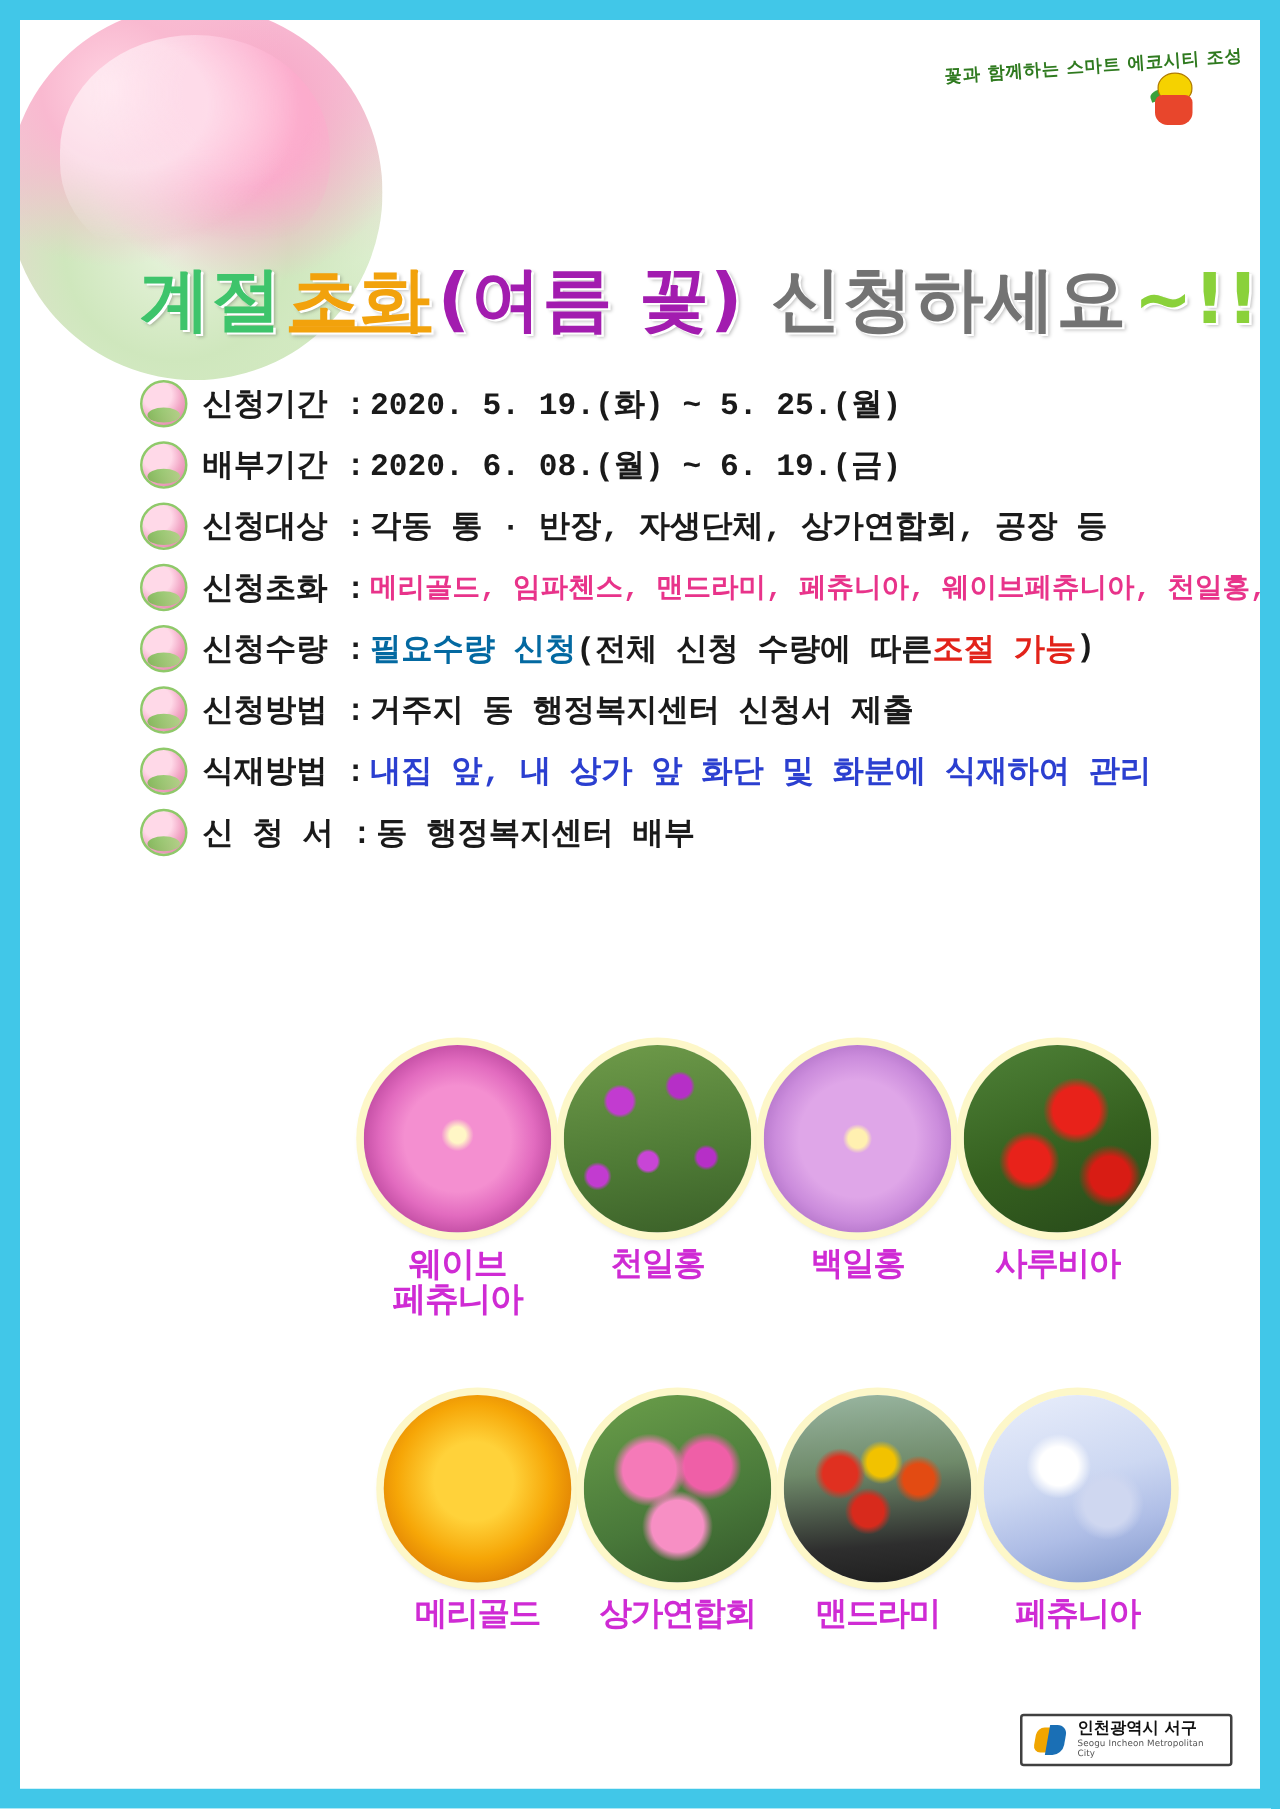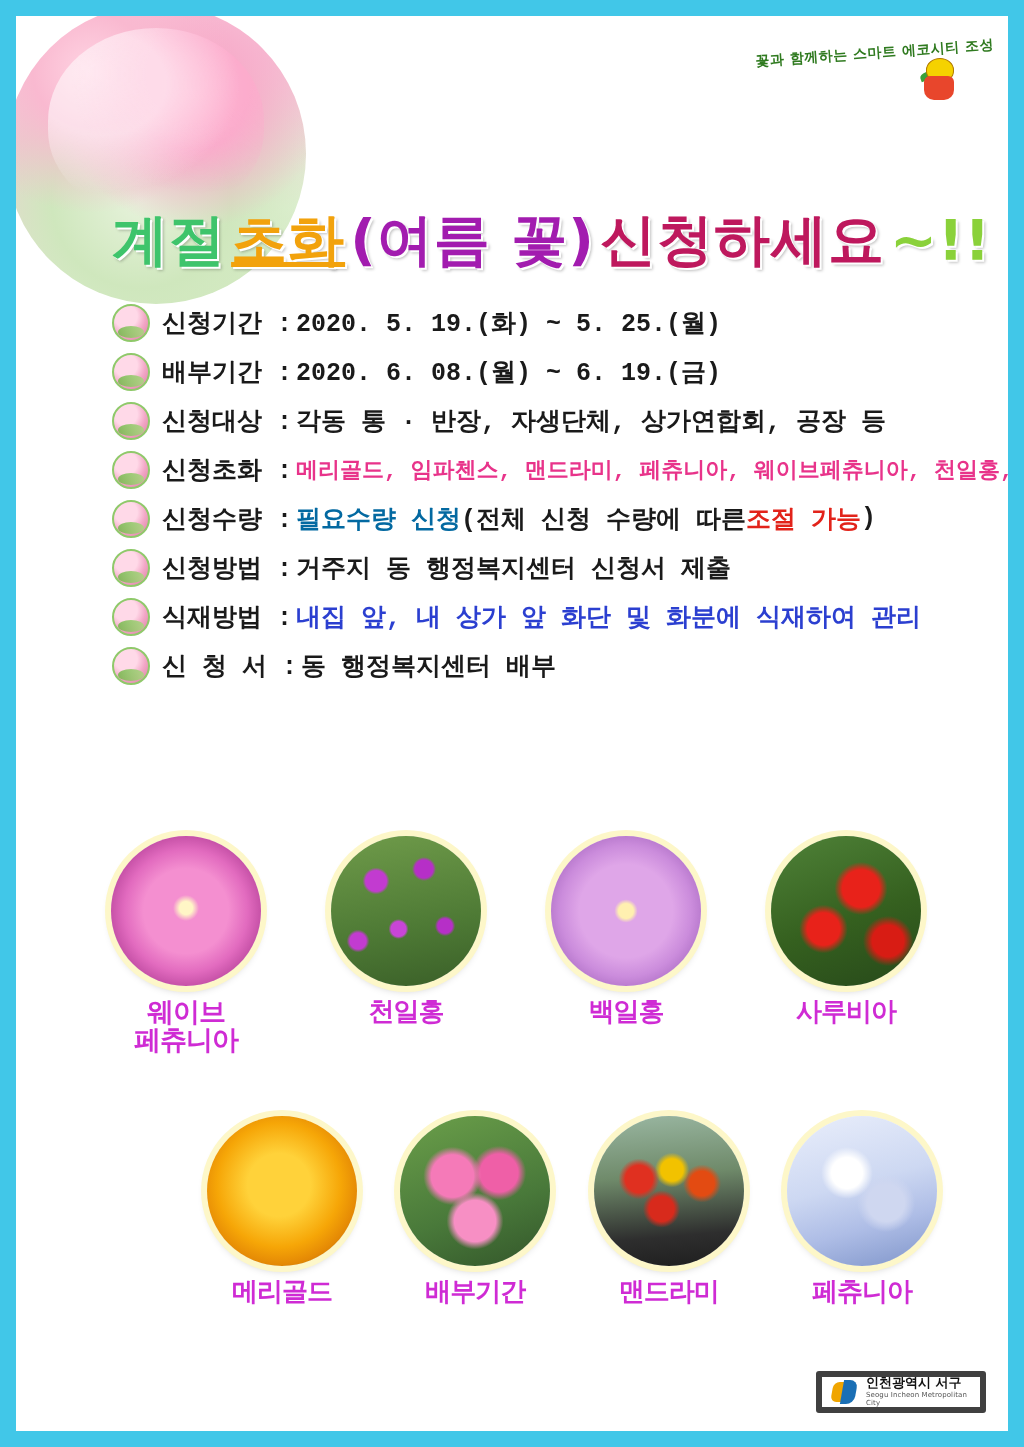--- a/index.html
+++ b/index.html
@@ -136,21 +136,21 @@
   }
   .headline span {
     font-size: 56px;
     font-weight: bold;
     line-height: 92px;
     letter-spacing: 1px;
   }
   .h-a { color: #3ec46b; text-shadow: 2px 2px 0 #ffffff, 3px 3px 3px rgba(0,0,0,.25); }
   .h-b { color: #f2a20c; text-shadow: 2px 2px 0 #ffffff, 3px 3px 3px rgba(0,0,0,.25); text-decoration: underline; }
   .h-c { color: #a21caf; text-shadow: 2px 2px 0 #ffffff, 3px 3px 3px rgba(0,0,0,.25); }
-  .h-d { color: #be185d; text-shadow: 2px 2px 0 #ffffff, 3px 3px 3px rgba(0,0,0,.25); }
+  .h-d { color: #737373; text-shadow: 2px 2px 0 #ffffff, 3px 3px 3px rgba(0,0,0,.25); margin-left: 17px; }
   .h-e { color: #8ad13a; text-shadow: 2px 2px 0 #ffffff, 3px 3px 3px rgba(0,0,0,.25); }
 
   
   .info-list {
     position: absolute;
     left: 96px;
     top: 282px;
     width: 880px;
   }
   .info-row {
@@ -194,22 +194,21 @@
   }
   .v-pink   { color: #e8338a; font-size: 22px; }
   .v-green  { color: #0369a1; }
   .v-red    { color: #e2231a; }
   .v-blue   { color: #2b3fd0; text-align: center; }
 
   
   .grid {
     position: absolute;
     display: flex;
-    justify-content: space-between;
-    gap: 28px;
+    justify-content: flex-end;
   }
   .grid-top { left: 90px; top: 820px; width: 820px; }
   .grid-bot { left: 186px; top: 1100px; width: 740px; }
   .cell { width: 160px; text-align: center; }
   .cell-bot { width: 160px; text-align: center; }
   .photo {
     width: 150px;
     height: 150px;
     margin: 0 auto;
     border-radius: 50%;
@@ -282,21 +281,21 @@
   }
 
   
   .footer-logo {
     position: absolute;
     right: 22px;
     bottom: 18px;
     width: 170px;
     height: 42px;
     background: #ffffff;
-    border: 6px solid #404040;
+    border: 2px solid #404040;
     border-radius: 3px;
     display: flex;
     align-items: center;
     padding: 0 8px;
     box-sizing: border-box;
   }
   .logo-mark {
     width: 28px;
     height: 28px;
     flex: 0 0 28px;
@@ -431,21 +430,21 @@
       </div>
     </div>
 
     <div class="grid grid-bot">
       <div class="cell-bot">
         <div class="photo f-mari"></div>
         <div class="cap">메리골드</div>
       </div>
       <div class="cell-bot">
         <div class="photo f-impa"></div>
-        <div class="cap">배부기간</div>
+        <div class="cap">상가연합회</div>
       </div>
       <div class="cell-bot">
         <div class="photo f-mandrami"></div>
         <div class="cap">맨드라미</div>
       </div>
       <div class="cell-bot">
         <div class="photo f-petunia"></div>
         <div class="cap">페츄니아</div>
       </div>
     </div>

